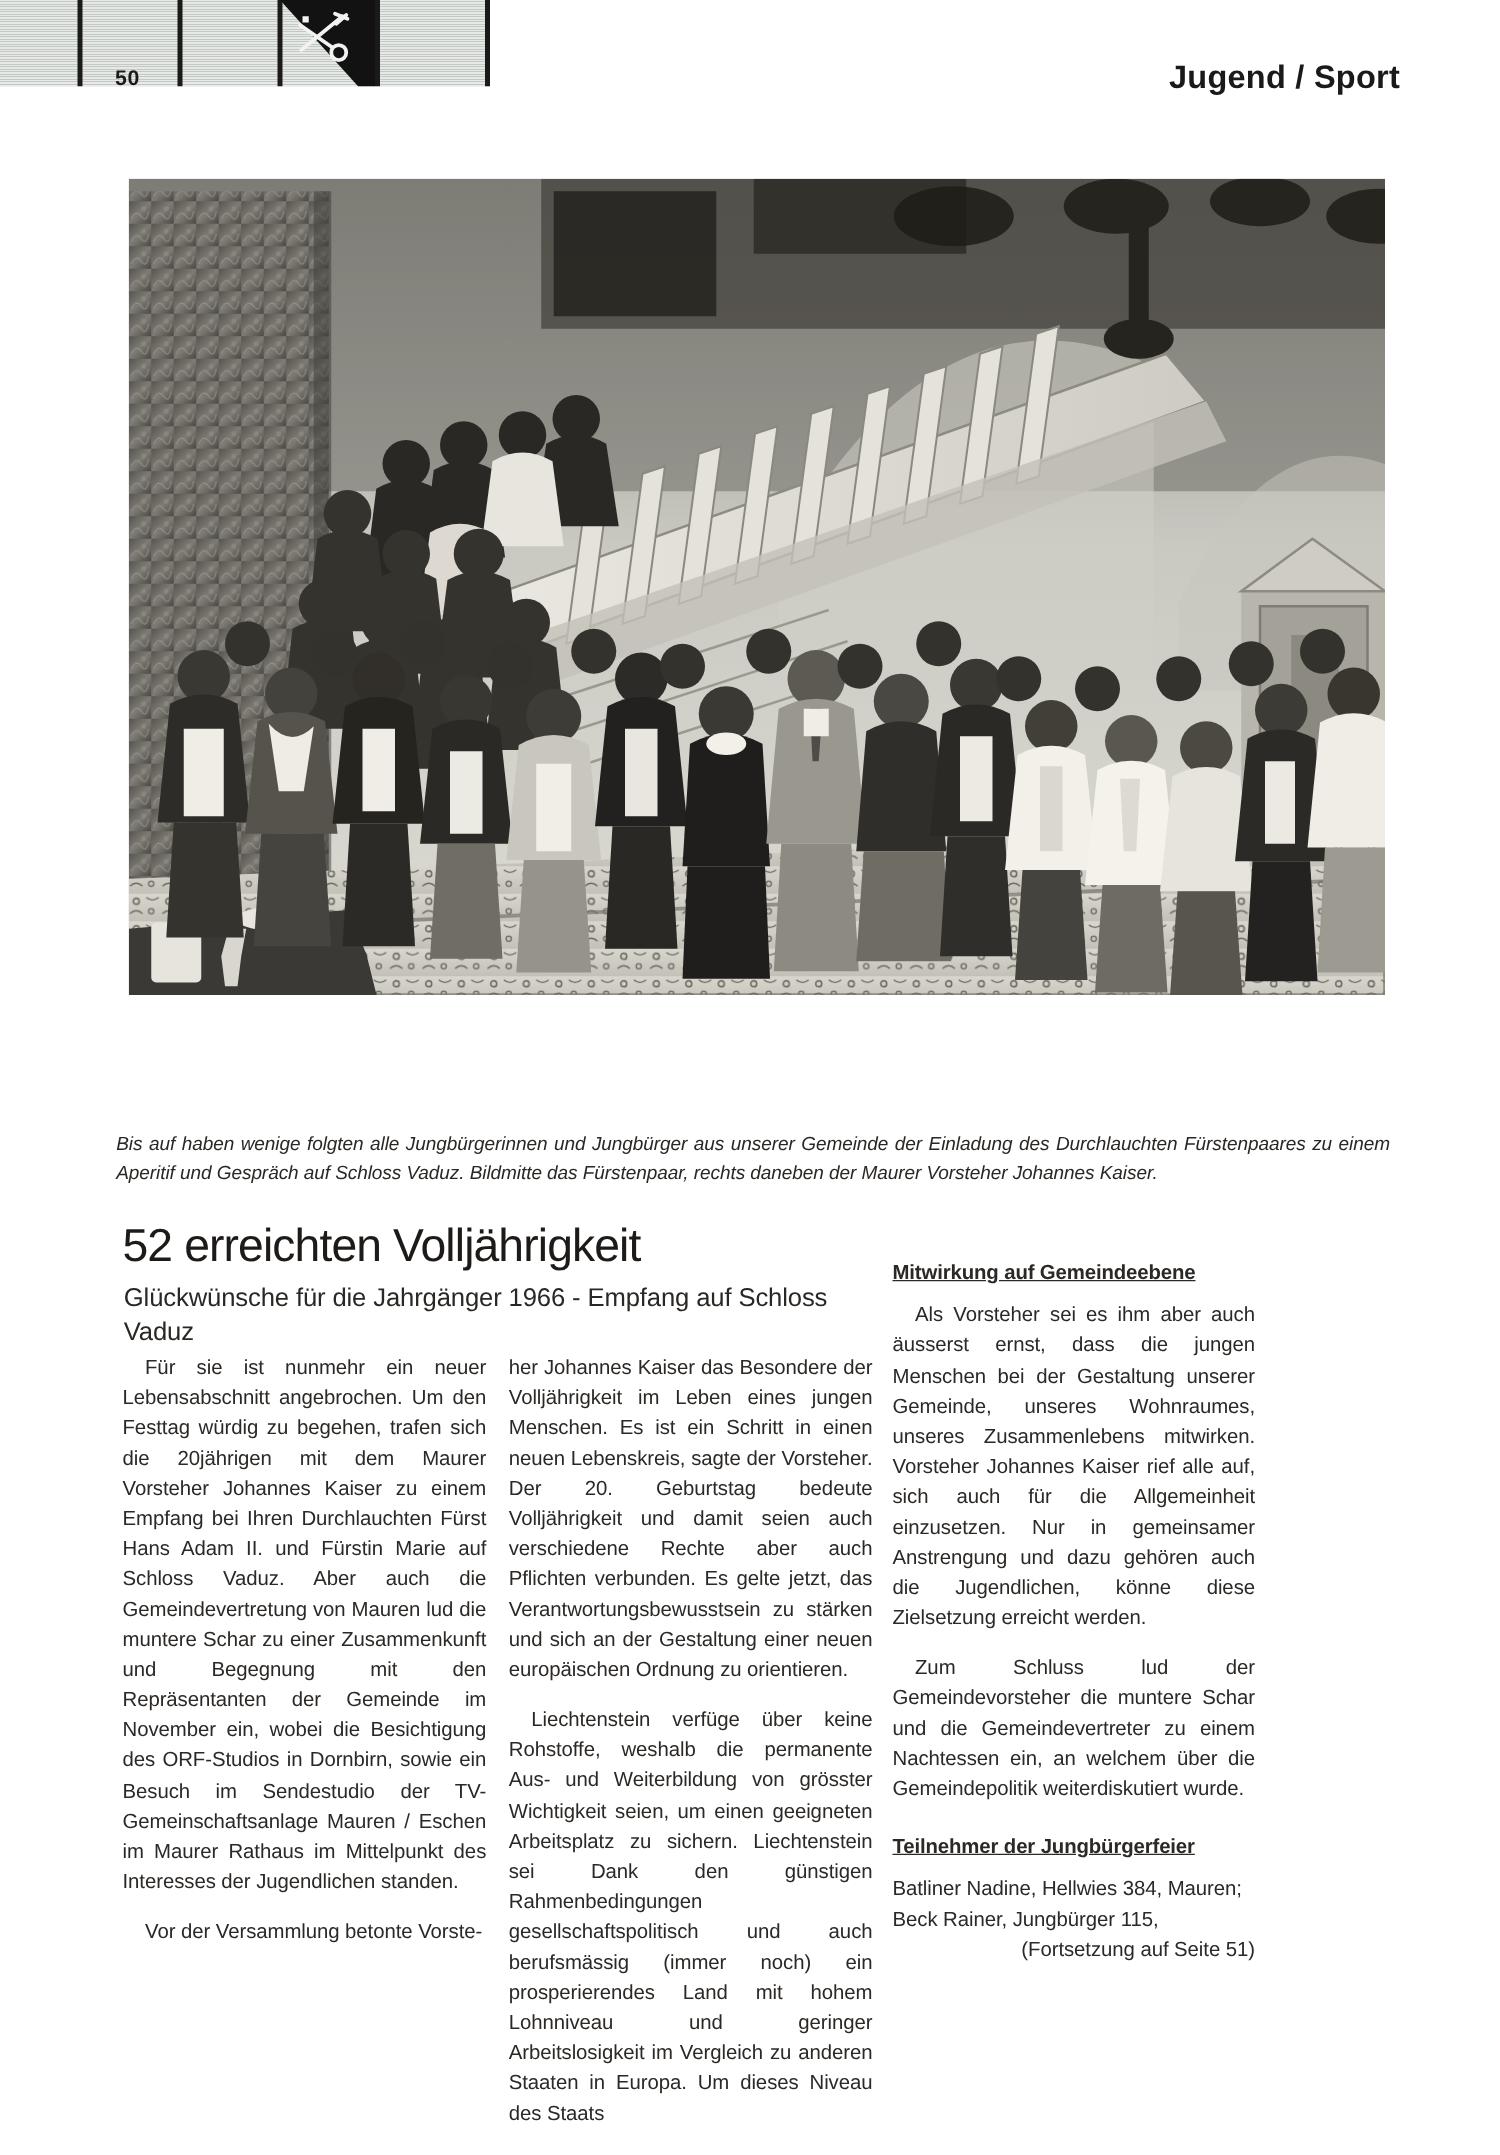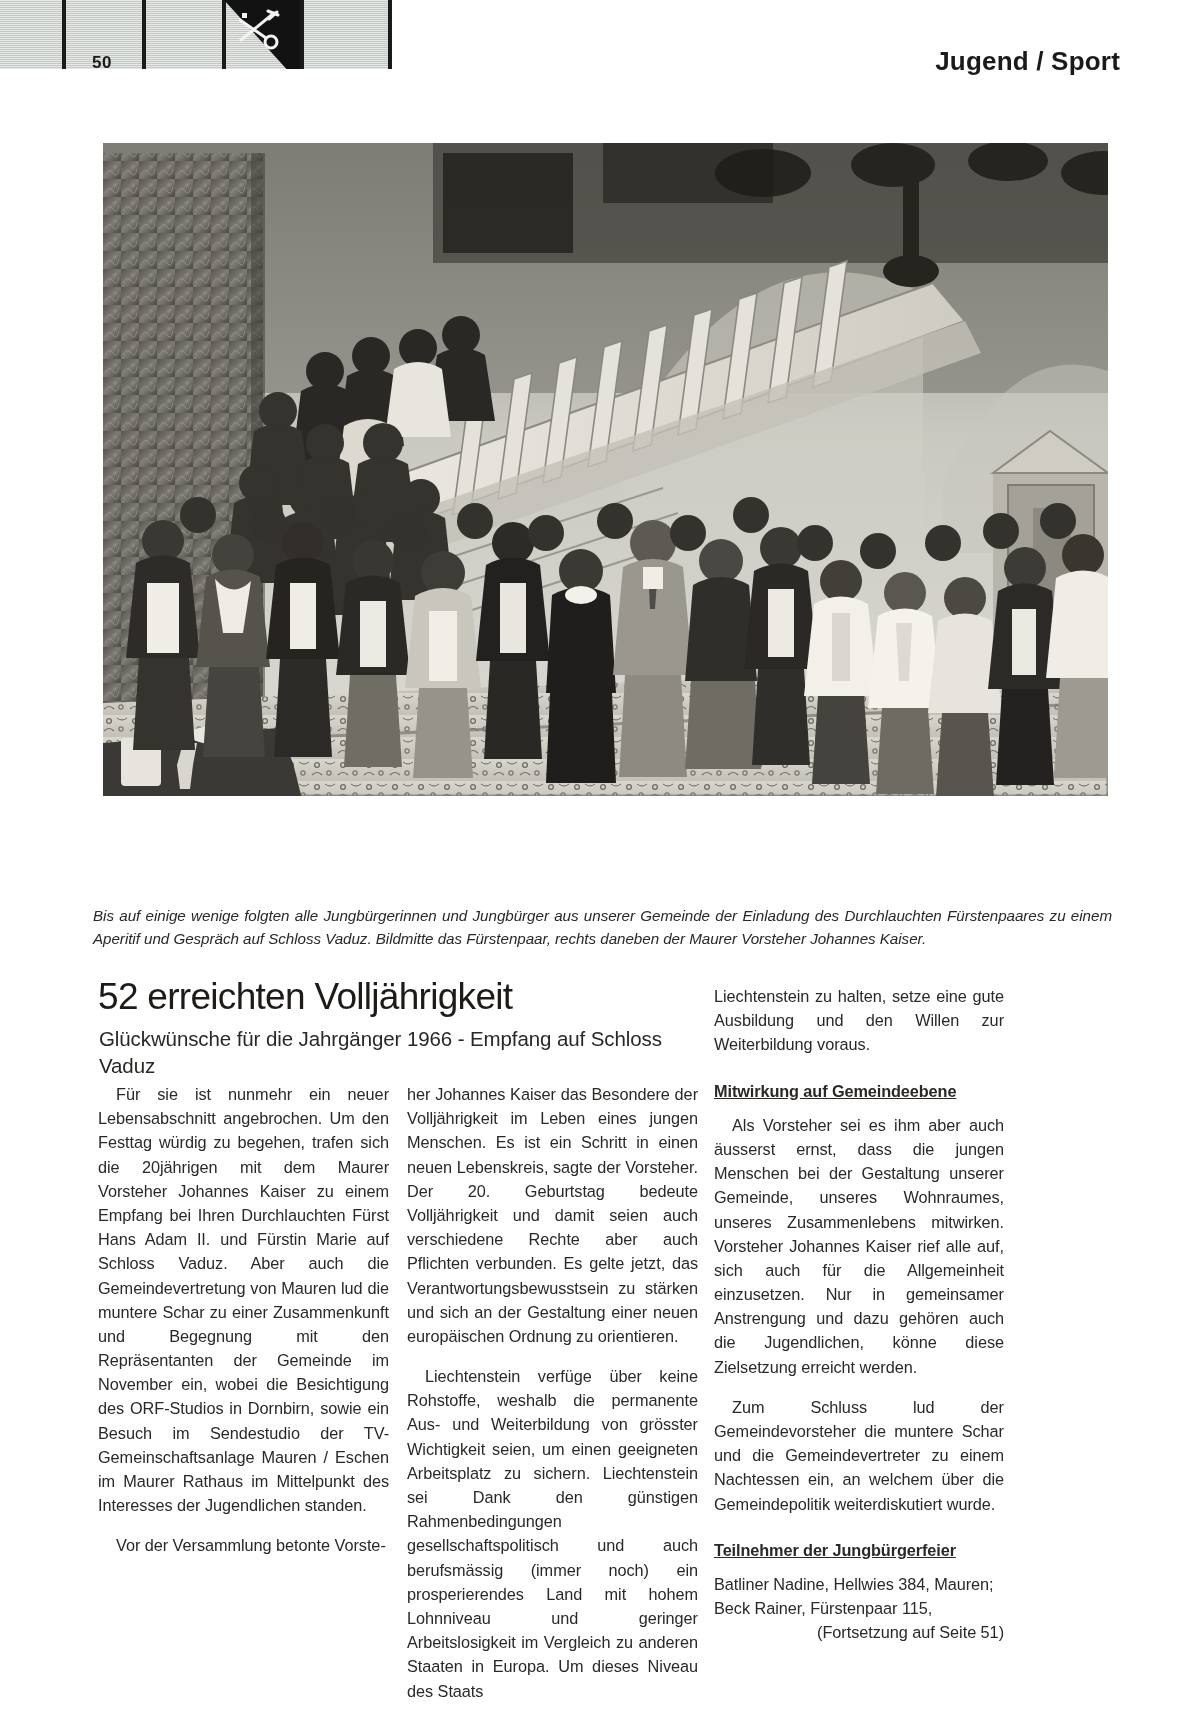--- a/index.html
+++ b/index.html
@@ -438,37 +438,36 @@
         <circle cx="955" cy="378" r="18"></circle>
       </g>
     </g>
 
     <g opacity="0.16">
       <rect x="0" y="0" width="1005" height="653" fill="none"></rect>
     </g>
   </svg>
 </div>
 
-<div class="caption">Bis auf einige wenige folgten alle Jungbürgerinnen und Jungbürger aus unserer Gemeinde der Einladung des Durchlauchten Fürstenpaares zu einem Aperitif und Gespräch auf Schloss Vaduz. Bildmitte das Fürstenpaar, rechts daneben der Maurer Vorsteher Johannes Kaiser.</div>
+<div class="caption">Bis auf haben wenige folgten alle Jungbürgerinnen und Jungbürger aus unserer Gemeinde der Einladung des Durchlauchten Fürstenpaares zu einem Aperitif und Gespräch auf Schloss Vaduz. Bildmitte das Fürstenpaar, rechts daneben der Maurer Vorsteher Johannes Kaiser.</div>
 
 <div class="headline">52 erreichten Volljährigkeit</div>
 <div class="subhead">Glückwünsche für die Jahrgänger 1966 - Empfang auf Schloss Vaduz</div>
 
 <div class="col" id="col1">
   <p>Für sie ist nunmehr ein neuer Lebensabschnitt angebrochen. Um den Festtag würdig zu begehen, trafen sich die 20jährigen mit dem Maurer Vorsteher Johannes Kaiser zu einem Empfang bei Ihren Durchlauchten Fürst Hans Adam II. und Fürstin Marie auf Schloss Vaduz. Aber auch die Gemeindevertretung von Mauren lud die muntere Schar zu einer Zusammenkunft und Begegnung mit den Repräsentanten der Gemeinde im November ein, wobei die Besichtigung des ORF-Studios in Dornbirn, sowie ein Besuch im Sendestudio der TV-Gemeinschaftsanlage Mauren / Eschen im Maurer Rathaus im Mittelpunkt des Interesses der Jugendlichen standen.</p>
   <p class="tight">Vor der Versammlung betonte Vorste-</p>
 </div>
 
 <div class="col" id="col2">
   <p class="no-indent">her Johannes Kaiser das Besondere der Volljährigkeit im Leben eines jungen Menschen. Es ist ein Schritt in einen neuen Lebenskreis, sagte der Vorsteher. Der 20. Geburtstag bedeute Volljährigkeit und damit seien auch verschiedene Rechte aber auch Pflichten verbunden. Es gelte jetzt, das Verantwortungsbewusstsein zu stärken und sich an der Gestaltung einer neuen europäischen Ordnung zu orientieren.</p>
   <p>Liechtenstein verfüge über keine Rohstoffe, weshalb die permanente Aus- und Weiterbildung von grösster Wichtigkeit seien, um einen geeigneten Arbeitsplatz zu sichern. Liechtenstein sei Dank den günstigen Rahmenbedingungen gesellschaftspolitisch und auch berufsmässig (immer noch) ein prosperierendes Land mit hohem Lohnniveau und geringer Arbeitslosigkeit im Vergleich zu anderen Staaten in Europa. Um dieses Niveau des Staats</p>
 </div>
 
 <div class="col" id="col3">
-  <p class="no-indent">Liechtenstein zu halten, setze eine gute Ausbildung und den Willen zur Weiterbildung voraus.</p>
   <h3 class="spaced">Mitwirkung auf Gemeindeebene</h3>
   <p>Als Vorsteher sei es ihm aber auch äusserst ernst, dass die jungen Menschen bei der Gestaltung unserer Gemeinde, unseres Wohnraumes, unseres Zusammenlebens mitwirken. Vorsteher Johannes Kaiser rief alle auf, sich auch für die Allgemeinheit einzusetzen. Nur in gemeinsamer Anstrengung und dazu gehören auch die Jugendlichen, könne diese Zielsetzung erreicht werden.</p>
   <p>Zum Schluss lud der Gemeindevorsteher die muntere Schar und die Gemeindevertreter zu einem Nachtessen ein, an welchem über die Gemeindepolitik weiterdiskutiert wurde.</p>
   <h3 class="spaced">Teilnehmer der Jungbürgerfeier</h3>
   <p class="names">Batliner Nadine, Hellwies 384, Mauren;</p>
-  <p class="names">Beck Rainer, Fürstenpaar 115,</p>
+  <p class="names">Beck Rainer, Jungbürger 115,</p>
   <p class="cont">(Fortsetzung auf Seite 51)</p>
 </div>
 
 </body></html>

